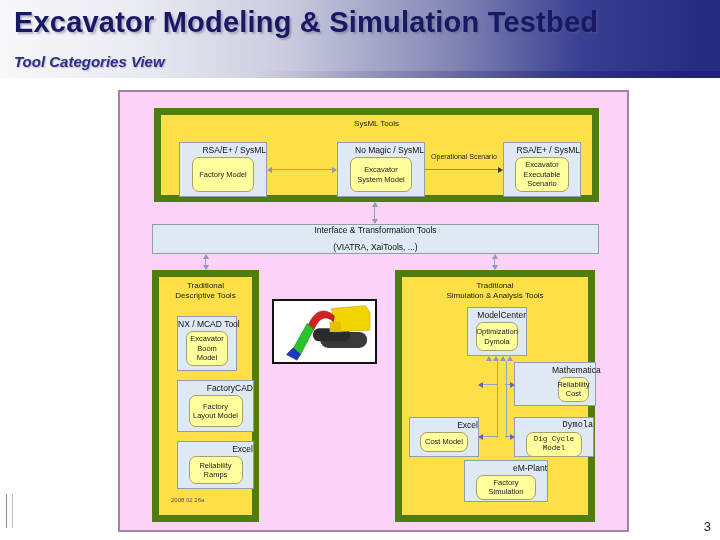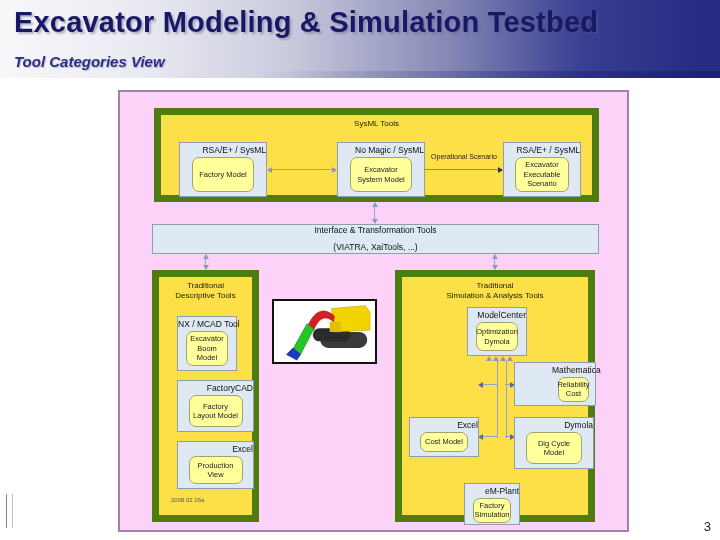--- a/index.html
+++ b/index.html
@@ -136,21 +136,21 @@
         <div class="model">Excavator Boom Model</div>
       </div>
 
       <div class="tbox" style="left:18px;top:103px;width:77px;height:52px;">
         <div class="tbox-label">FactoryCAD</div>
         <div class="model">Factory Layout Model</div>
       </div>
 
       <div class="tbox" style="left:18px;top:164px;width:77px;height:48px;">
         <div class="tbox-label">Excel</div>
-        <div class="model">Production View</div>
+        <div class="model">Reliability Ramps</div>
       </div>
 
       <div class="datestamp">2008 02 26a</div>
     </div>
 
     <div class="excavator">
       <svg viewBox="0 0 105 65">
         <rect x="48" y="33" width="50" height="17" rx="8.5" fill="#3a3a3a"></rect>
         <rect x="40" y="29" width="40" height="14" rx="7" fill="#2b2b2b"></rect>
         <polygon points="60,8 96,5 101,12 101,31 63,33" fill="#f2d400" stroke="#b89c00" stroke-width="0.6"></polygon>
@@ -200,26 +200,26 @@
       <div class="tbox" style="left:112px;top:85px;width:82px;height:44px;padding-left:37px;">
         <div class="tbox-label">Mathematica</div>
         <div class="model">Reliability Cost</div>
       </div>
 
       <div class="tbox" style="left:7px;top:140px;width:70px;height:40px;">
         <div class="tbox-label">Excel</div>
         <div class="model">Cost Model</div>
       </div>
 
-      <div class="tbox" style="left:112px;top:140px;width:80px;height:52px;">
+      <div class="tbox" style="left:112px;top:140px;width:80px;height:40px;font-family:Liberation Mono, monospace;">
         <div class="tbox-label">Dymola</div>
         <div class="model">Dig Cycle Model</div>
       </div>
 
-      <div class="tbox" style="left:62px;top:206px;width:56px;height:42px;">
+      <div class="tbox" style="left:62px;top:183px;width:84px;height:42px;">
         <div class="tbox-label">eM-Plant</div>
         <div class="model">Factory Simulation</div>
       </div>
     </div>
 
   </div>
 
   <div class="logo">
     <div class="logo-mark"></div>
   </div>

